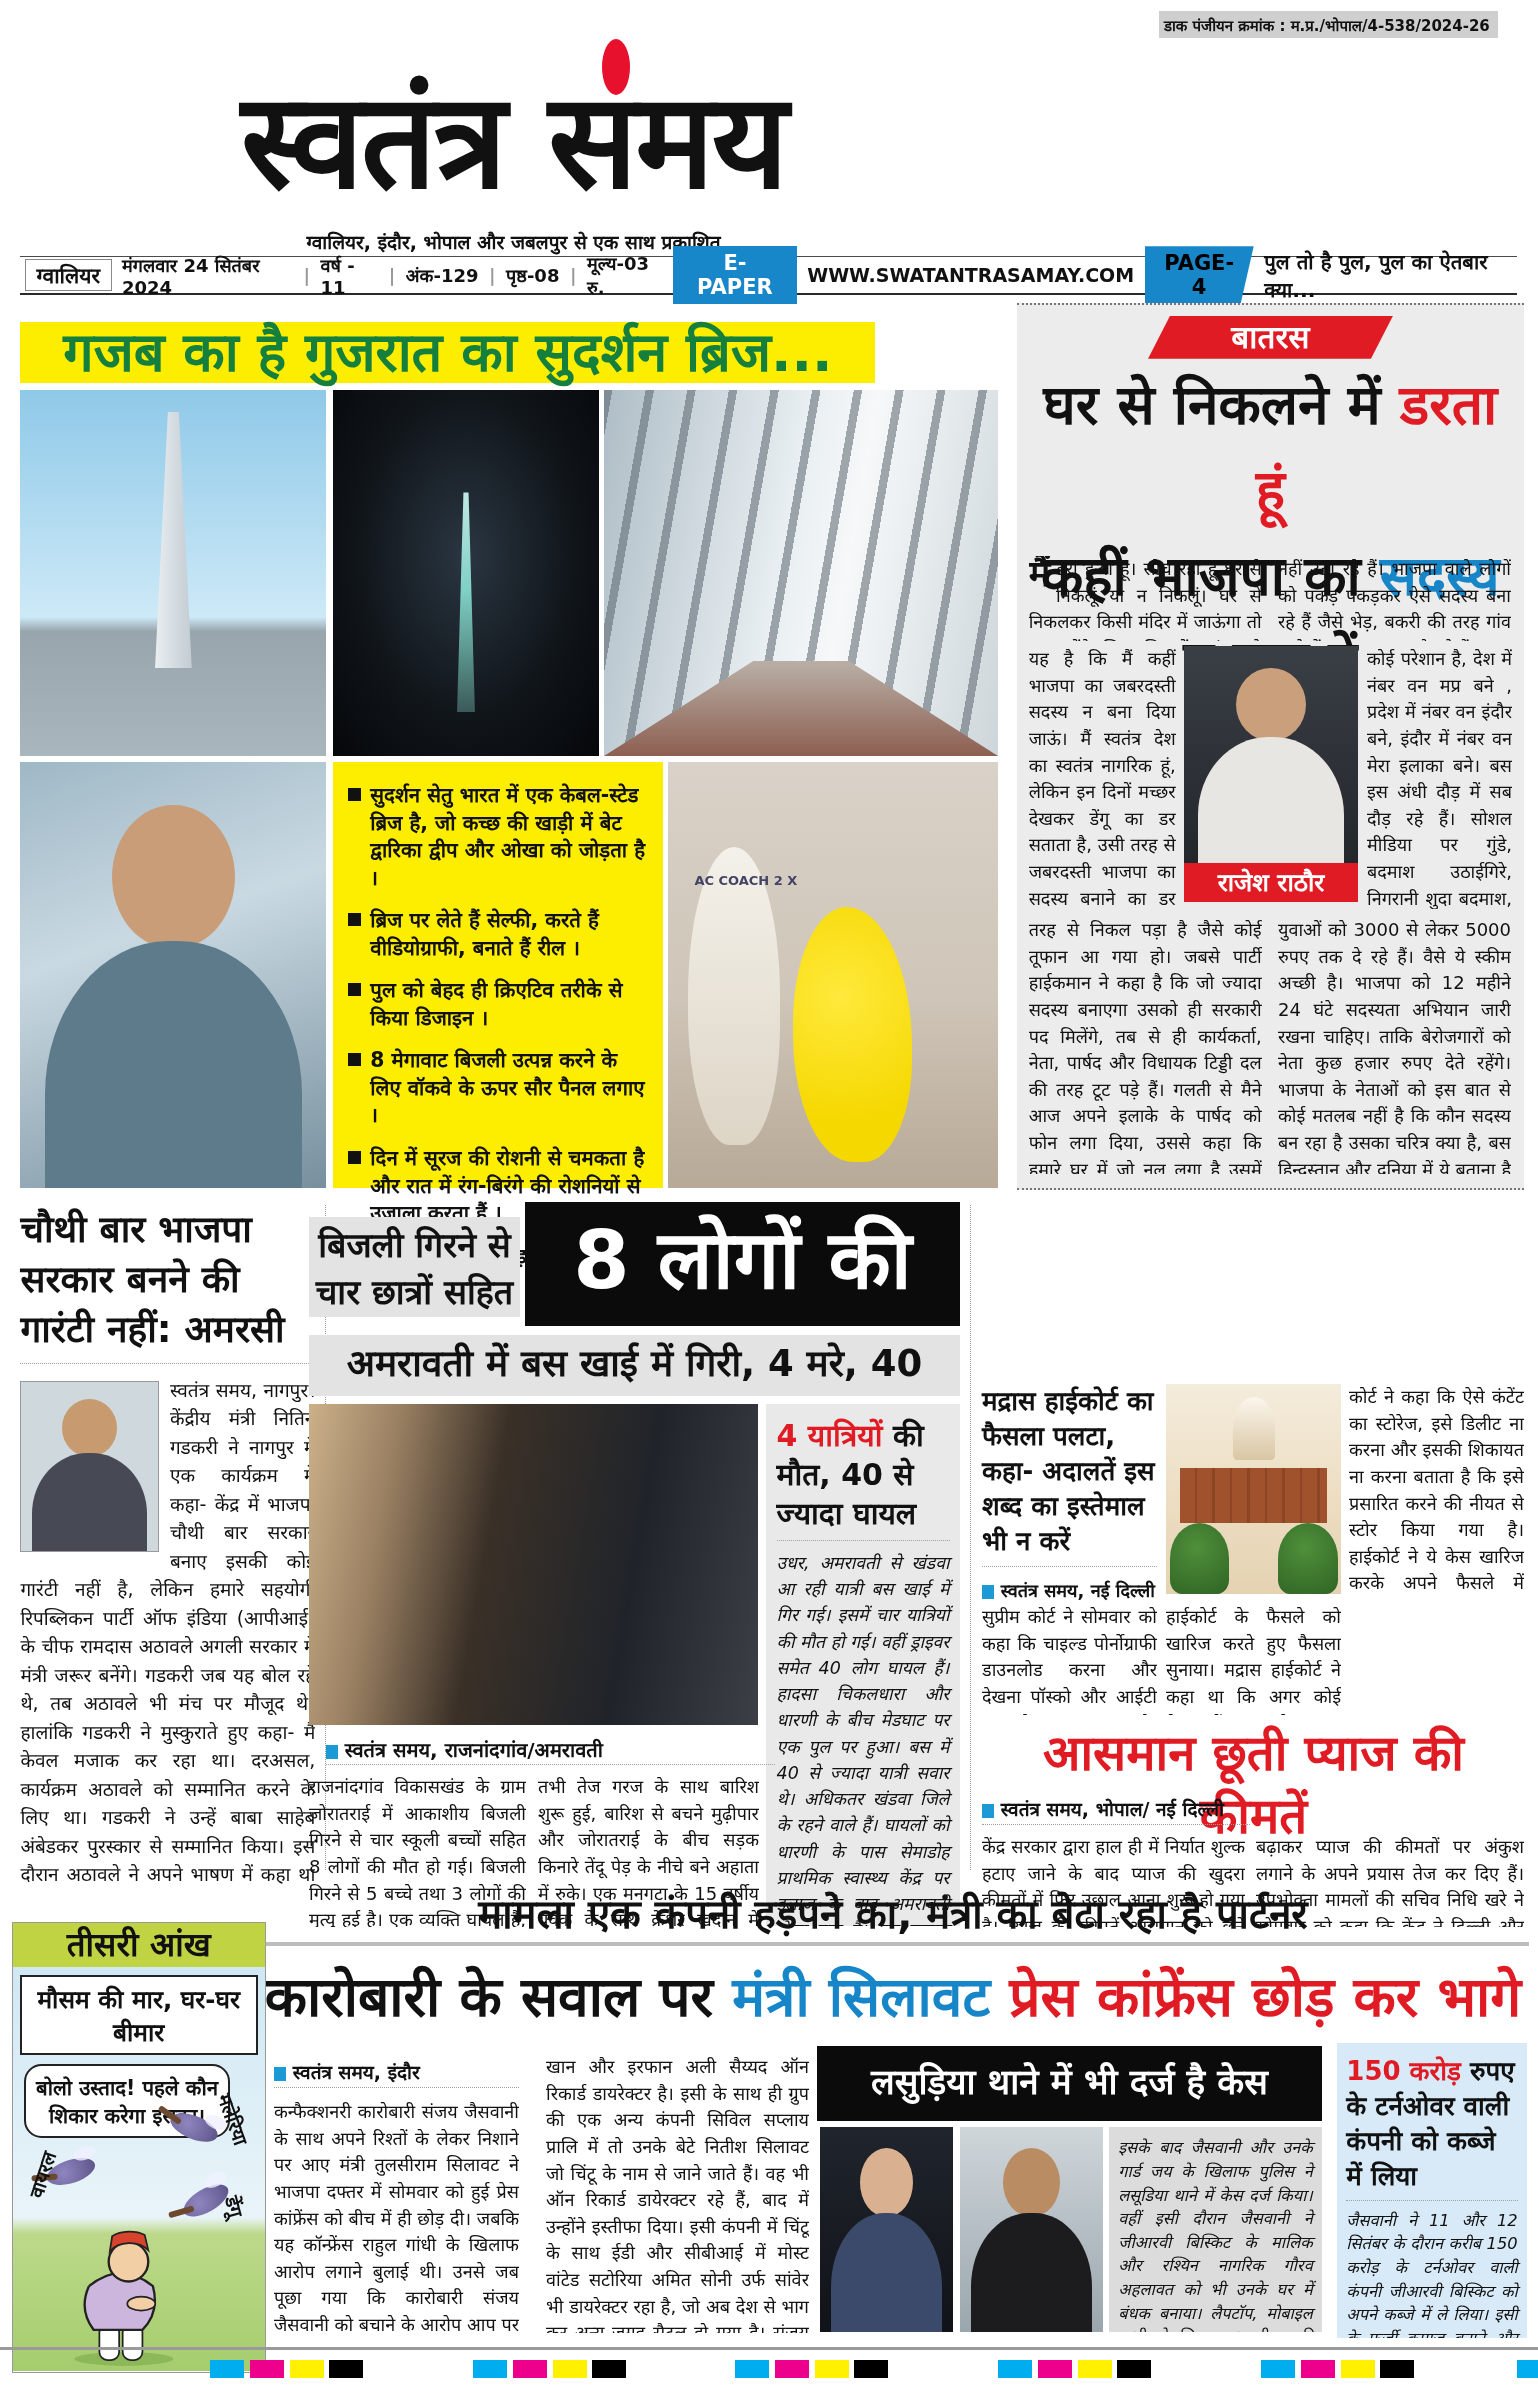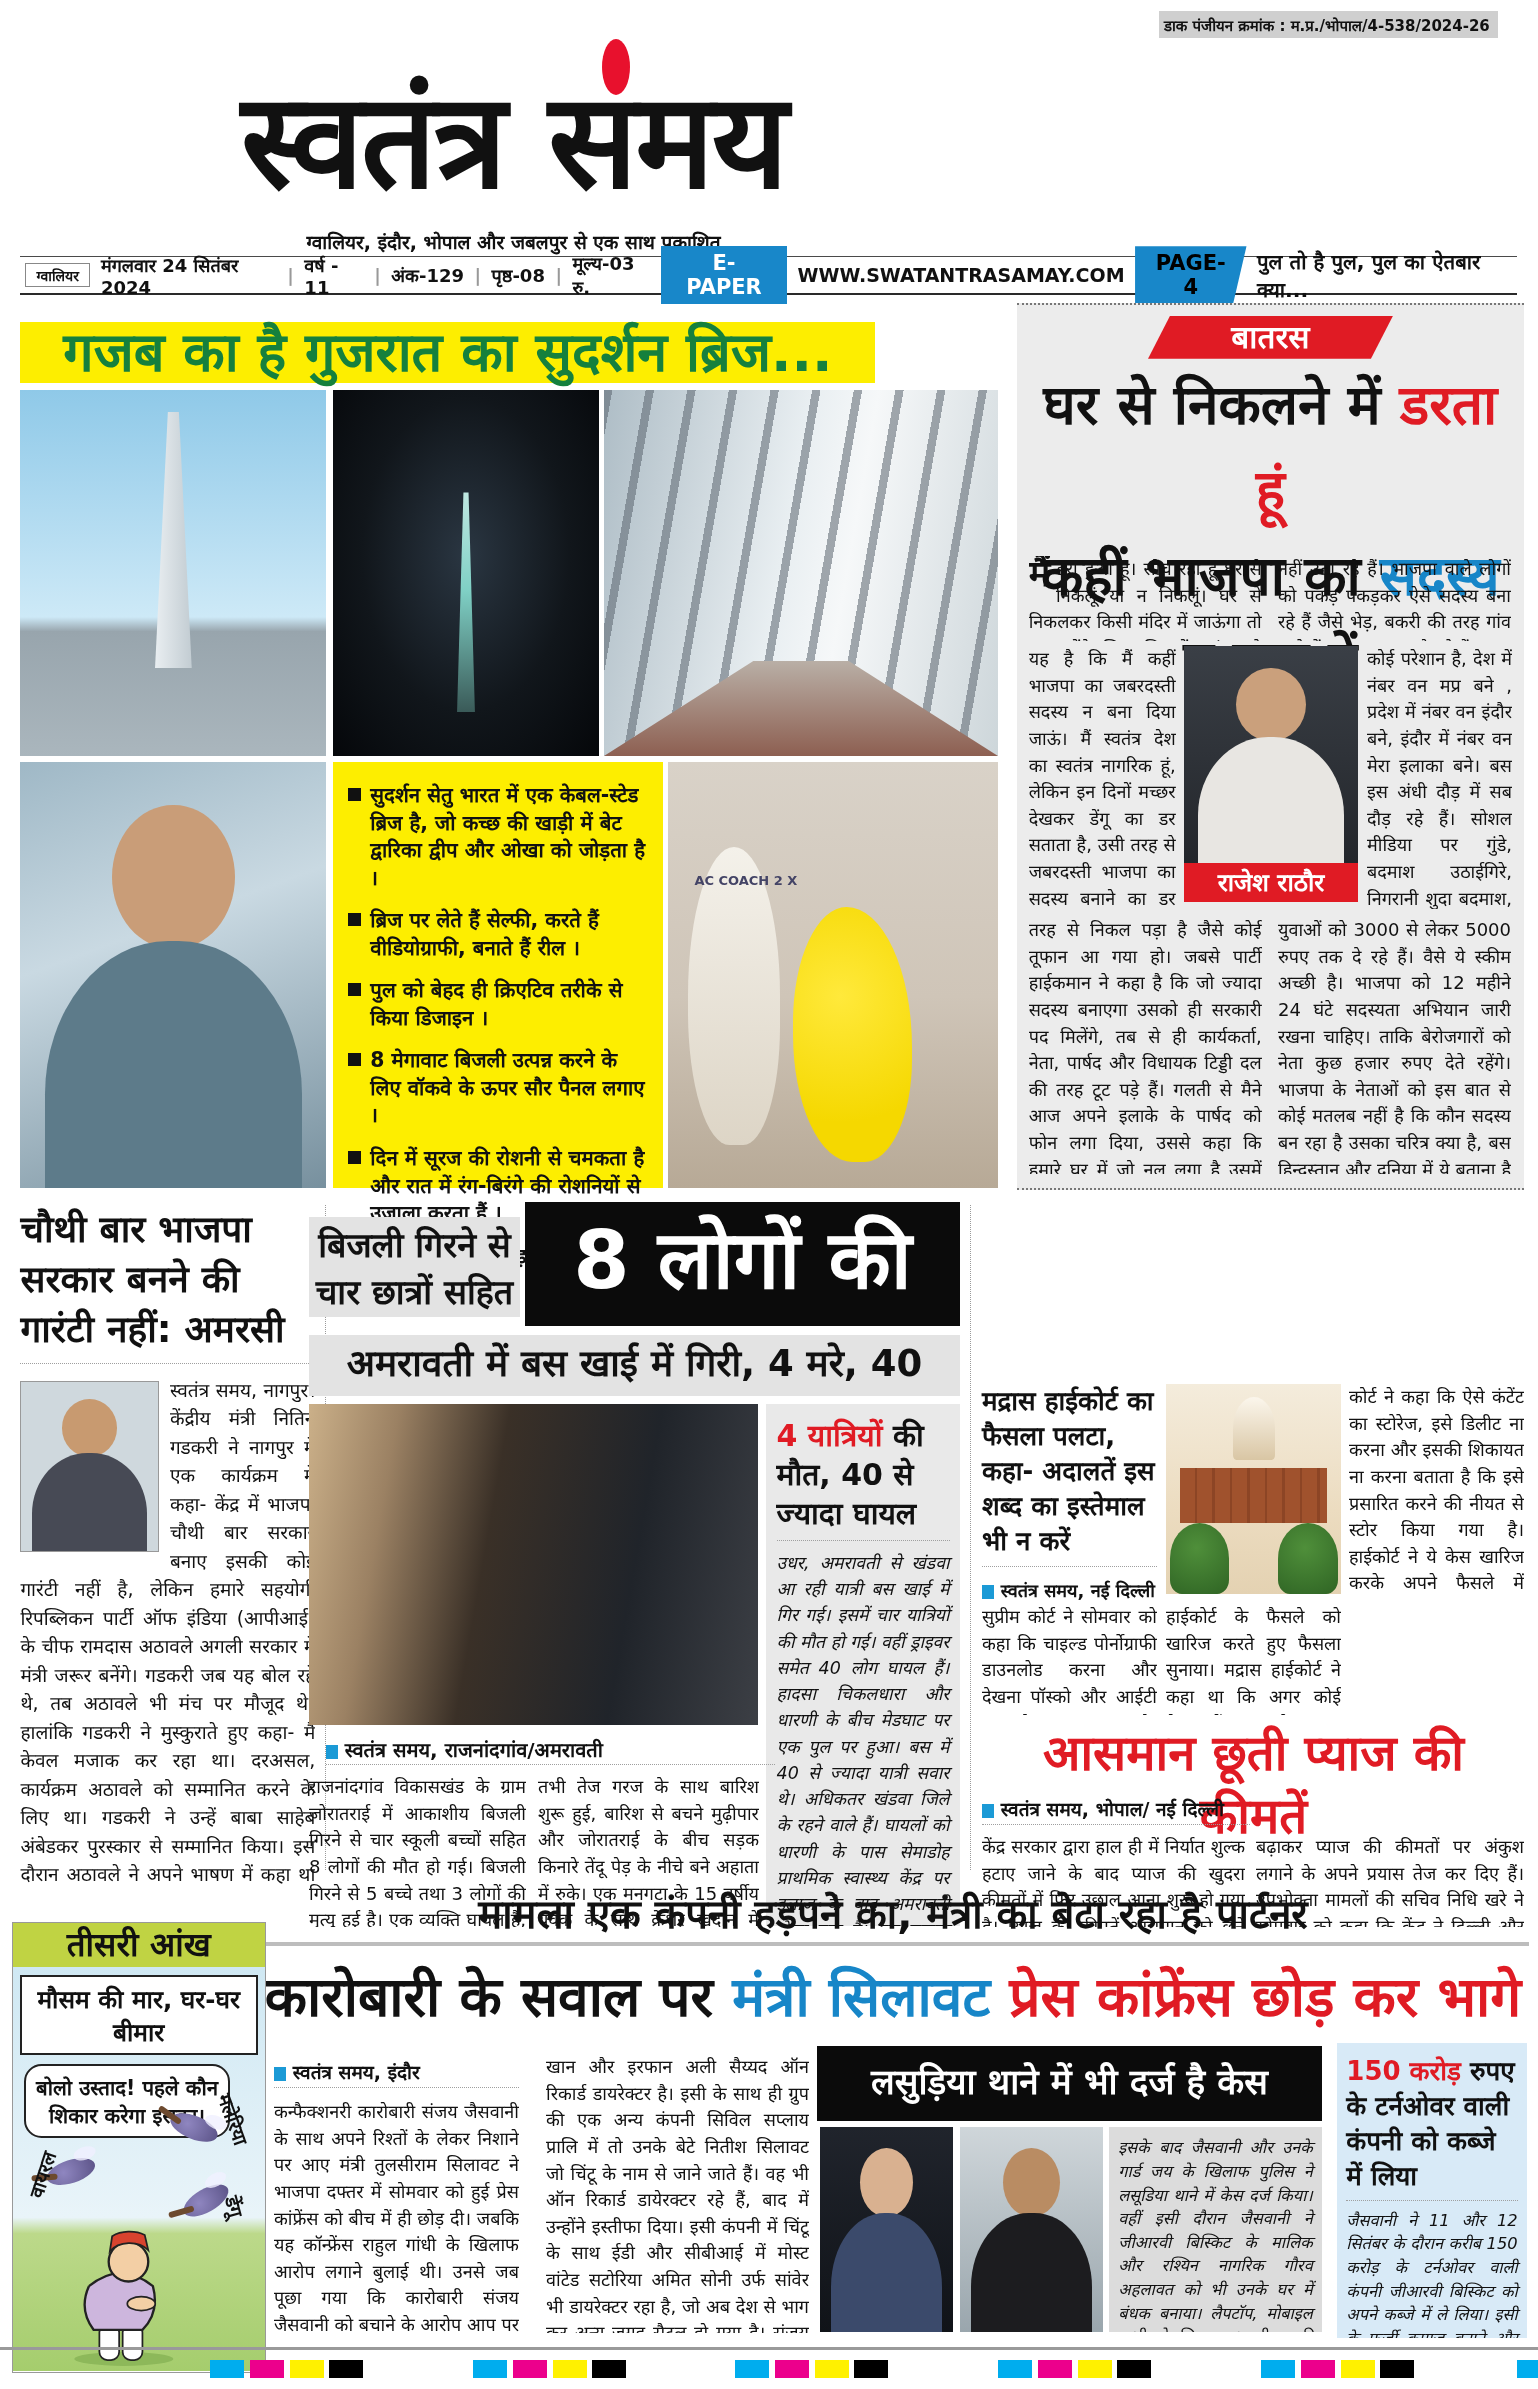--- a/index.html
+++ b/index.html
@@ -51,21 +51,21 @@
 
   <div class="abs" style="left:1159px;top:10.5px;width:339px;height:27px;background:#cfcfcf;font-size:15px;font-weight:bold;text-align:right;padding:4.7px 8.2px 0 0;box-sizing:border-box;">डाक पंजीयन क्रमांक : म.प्र./भोपाल/4-538/2024-26</div>
 
   <div class="abs" style="left:602px;top:39px;width:28px;height:56px;border-radius:50%;background:#e8112d;"></div>
 
   <div class="abs ctr" style="left:105px;top:69px;width:817px;height:175px;font-size:132px;font-weight:bold;letter-spacing:-2.3px;line-height:1.1;">स्वतंत्र समय</div>
 
   <div class="abs ctr b" style="left:280px;top:229px;width:467px;height:26px;font-size:19px;">ग्वालियर, इंदौर, भोपाल और जबलपुर से एक साथ प्रकाशित</div>
 
   <div class="abs" style="left:20.4px;top:256px;width:1497px;height:39px;border-top:1.8px solid #4a4a4a;border-bottom:2.3px solid #2a2a2a;display:flex;align-items:center;gap:10.5px;font-size:18px;font-weight:bold;box-sizing:border-box;padding:0 4.7px;">
-    <span style="border:1.2px solid #888;padding:1.2px 10.5px;font-size:14px;">ग्वालियर</span>
+    <span style="border:1.2px solid #888;padding:1.2px 10.5px;font-size:21px;">ग्वालियर</span>
     <span>मंगलवार 24 सितंबर 2024</span>
     <span style="color:#999;">|</span>
     <span>वर्ष - 11</span>
     <span style="color:#999;">|</span>
     <span>अंक-129</span>
     <span style="color:#999;">|</span>
     <span>पृष्ठ-08</span>
     <span style="color:#999;">|</span>
     <span>मूल्य-03 रु.</span>
     <span class="ctr" style="background:#1887c9;color:#fff;padding:4.7px 15px;font-size:21px;">E- PAPER</span>

